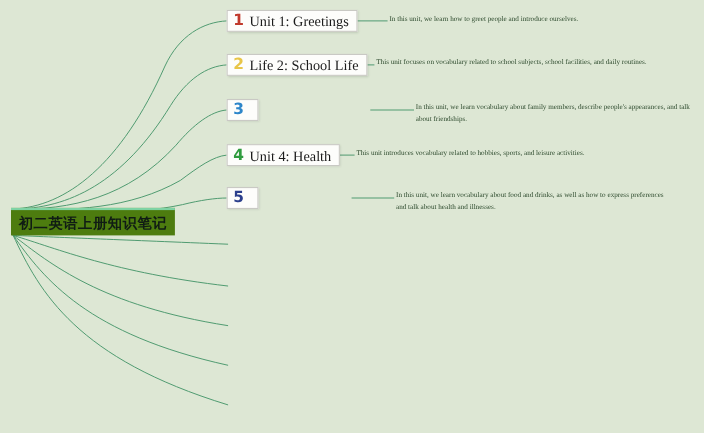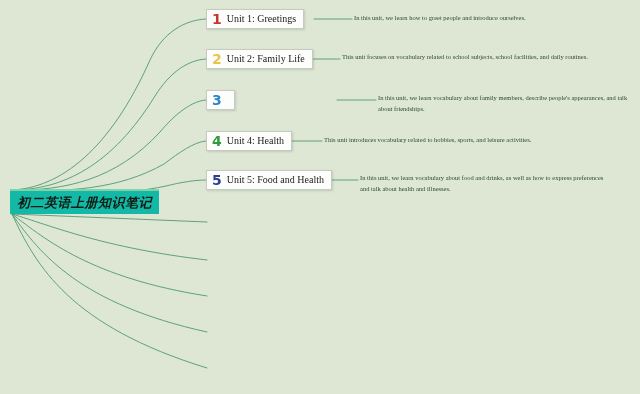--- a/index.html
+++ b/index.html
@@ -71,21 +71,21 @@
     font-family: "DejaVu Sans", sans-serif;
     font-size: 14px;
     font-weight: bold;
     line-height: 1;
     margin-right: 5px;
     position: relative;
     top: -0.5px;
   }
   .unit-title {
     font-family: "Liberation Serif", serif;
-    font-size: 10px;
+    font-size: 13px;
     color: #1b1b1b;
     line-height: 1;
   }
 
   
   .unit-desc {
     position: absolute;
     font-family: "Liberation Serif", serif;
     font-size: 6.5px;
     line-height: 1.65;
@@ -116,46 +116,45 @@
       <path d="M 320,180 L 358,180"></path>
 
       <path d="M 12,214 C 60,216 110,218 207,222"></path>
       <path d="M 12,214 C 52,226 104,248 207,260"></path>
       <path d="M 12,214 C 46,240 92,278 207,296"></path>
       <path d="M 12,214 C 40,254 80,304 207,332"></path>
       <path d="M 12,214 C 36,266 70,326 207,368"></path>
     </g>
   </svg>
 
-  <div id="root-node" style="background: #14b8a6; border-top-color: rgb(127, 211, 164); font-style: italic;">
+  <div id="root-node" style="background: #4d7c0f; border-top-color: rgb(127, 211, 164);">
     <span class="root-label" style="color: rgb(16, 28, 20);">初二英语上册知识笔记</span>
   </div>
 
   <div class="unit-box" style="left:206px; top:9px;">
     <span class="unit-num" style="color: rgb(192, 57, 43);">1</span>
     <span class="unit-title">Unit 1: Greetings</span>
   </div>
   <div class="unit-desc" style="left:354px; top:13px; width:270px;">In this unit, we learn how to greet people and introduce ourselves.</div>
 
   <div class="unit-box" style="left:206px; top:49px;">
     <span class="unit-num" style="color: rgb(232, 197, 71);">2</span>
-    <span class="unit-title">Unit 2: Family Life</span>
+    <span class="unit-title">Life 2: School Life</span>
   </div>
   <div class="unit-desc" style="left:342px; top:52px; width:248px;">This unit focuses on vocabulary related to school subjects, school facilities, and daily routines.</div>
 
   <div class="unit-box" style="left:206px; top:90px;">
     <span class="unit-num" style="color: rgb(45, 134, 201);">3</span>
   </div>
   <div class="unit-desc" style="left:378px; top:93px; width:250px;">In this unit, we learn vocabulary about family members, describe people's appearances, and talk about friendships.</div>
 
   <div class="unit-box" style="left:206px; top:131px;">
     <span class="unit-num" style="color: rgb(46, 155, 62);">4</span>
     <span class="unit-title">Unit 4: Health</span>
   </div>
   <div class="unit-desc" style="left:324px; top:135px; width:268px;">This unit introduces vocabulary related to hobbies, sports, and leisure activities.</div>
 
   <div class="unit-box" style="left:206px; top:170px;">
     <span class="unit-num" style="color: rgb(43, 63, 140);">5</span>
-    <span class="unit-title">Unit 5: Food and Health</span>
   </div>
   <div class="unit-desc" style="left:360px; top:173px; width:248px;">In this unit, we learn vocabulary about food and drinks, as well as how to express preferences and talk about health and illnesses.</div>
 
 </div>
 
 </body></html>

